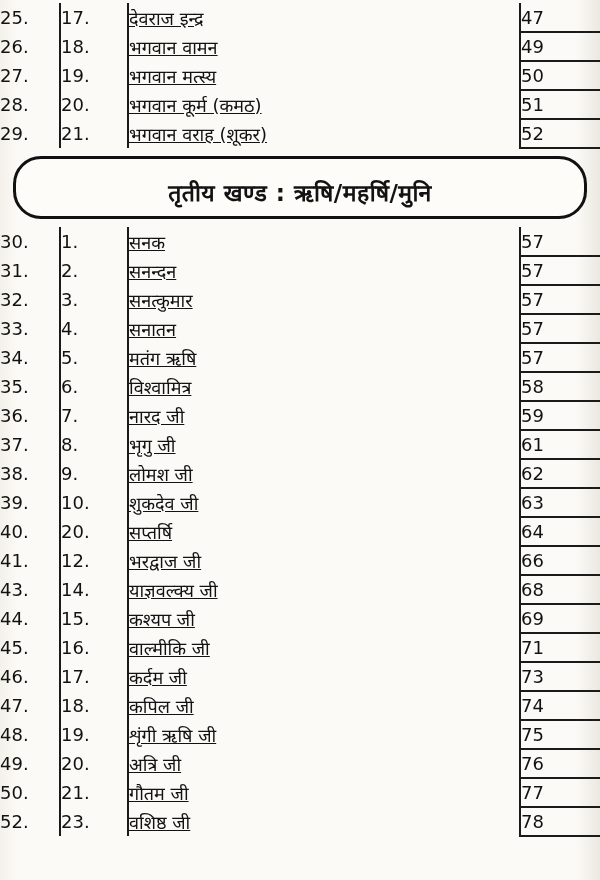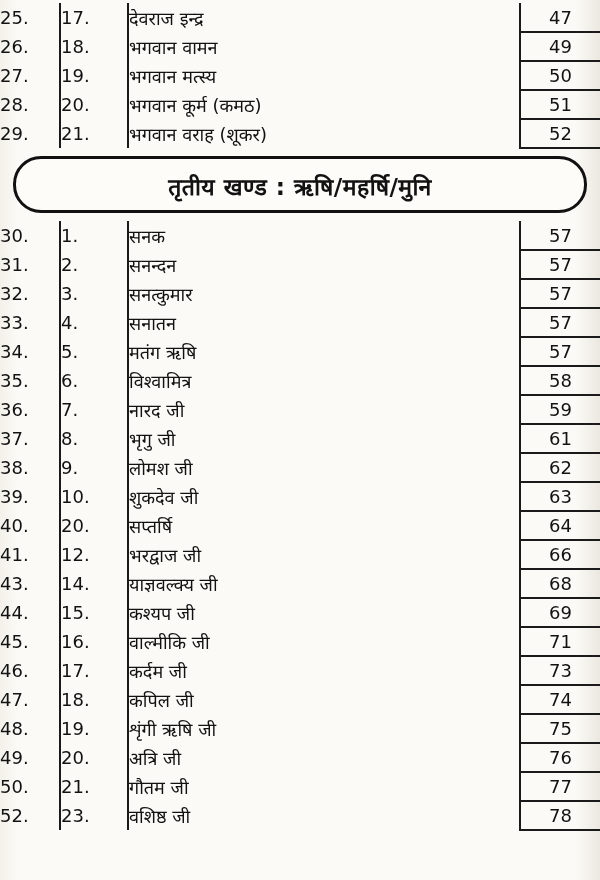--- a/index.html
+++ b/index.html
@@ -38,34 +38,34 @@
   }
   td.col-num {
     width: 68px;
     padding-left: 24px;
     border-right: 2px solid #1a1a1a;
     margin-left: 9px;
   }
   td.col-name {
     padding-left: 9px;
     font-size: 19px;
+    text-decoration: underline;
   }
   td.col-page {
     width: 80px;
     border-left: 2px solid #1a1a1a;
     border-bottom: 2px solid #1a1a1a;
-    text-align: center;
   }
   .section-header {
     margin: 7px 13px 8px 13px;
     border: 3px solid #111;
     border-radius: 28px;
     background: #fdfcf8;
     text-align: center;
-    padding: 11px 4px 8px 4px;
+    padding: 17px 4px 8px 4px;
     font-size: 23px;
     font-weight: bold;
     letter-spacing: 0.5px;
   }
 </style>
 </head>
 <body>
 
 <div class="page">
 

